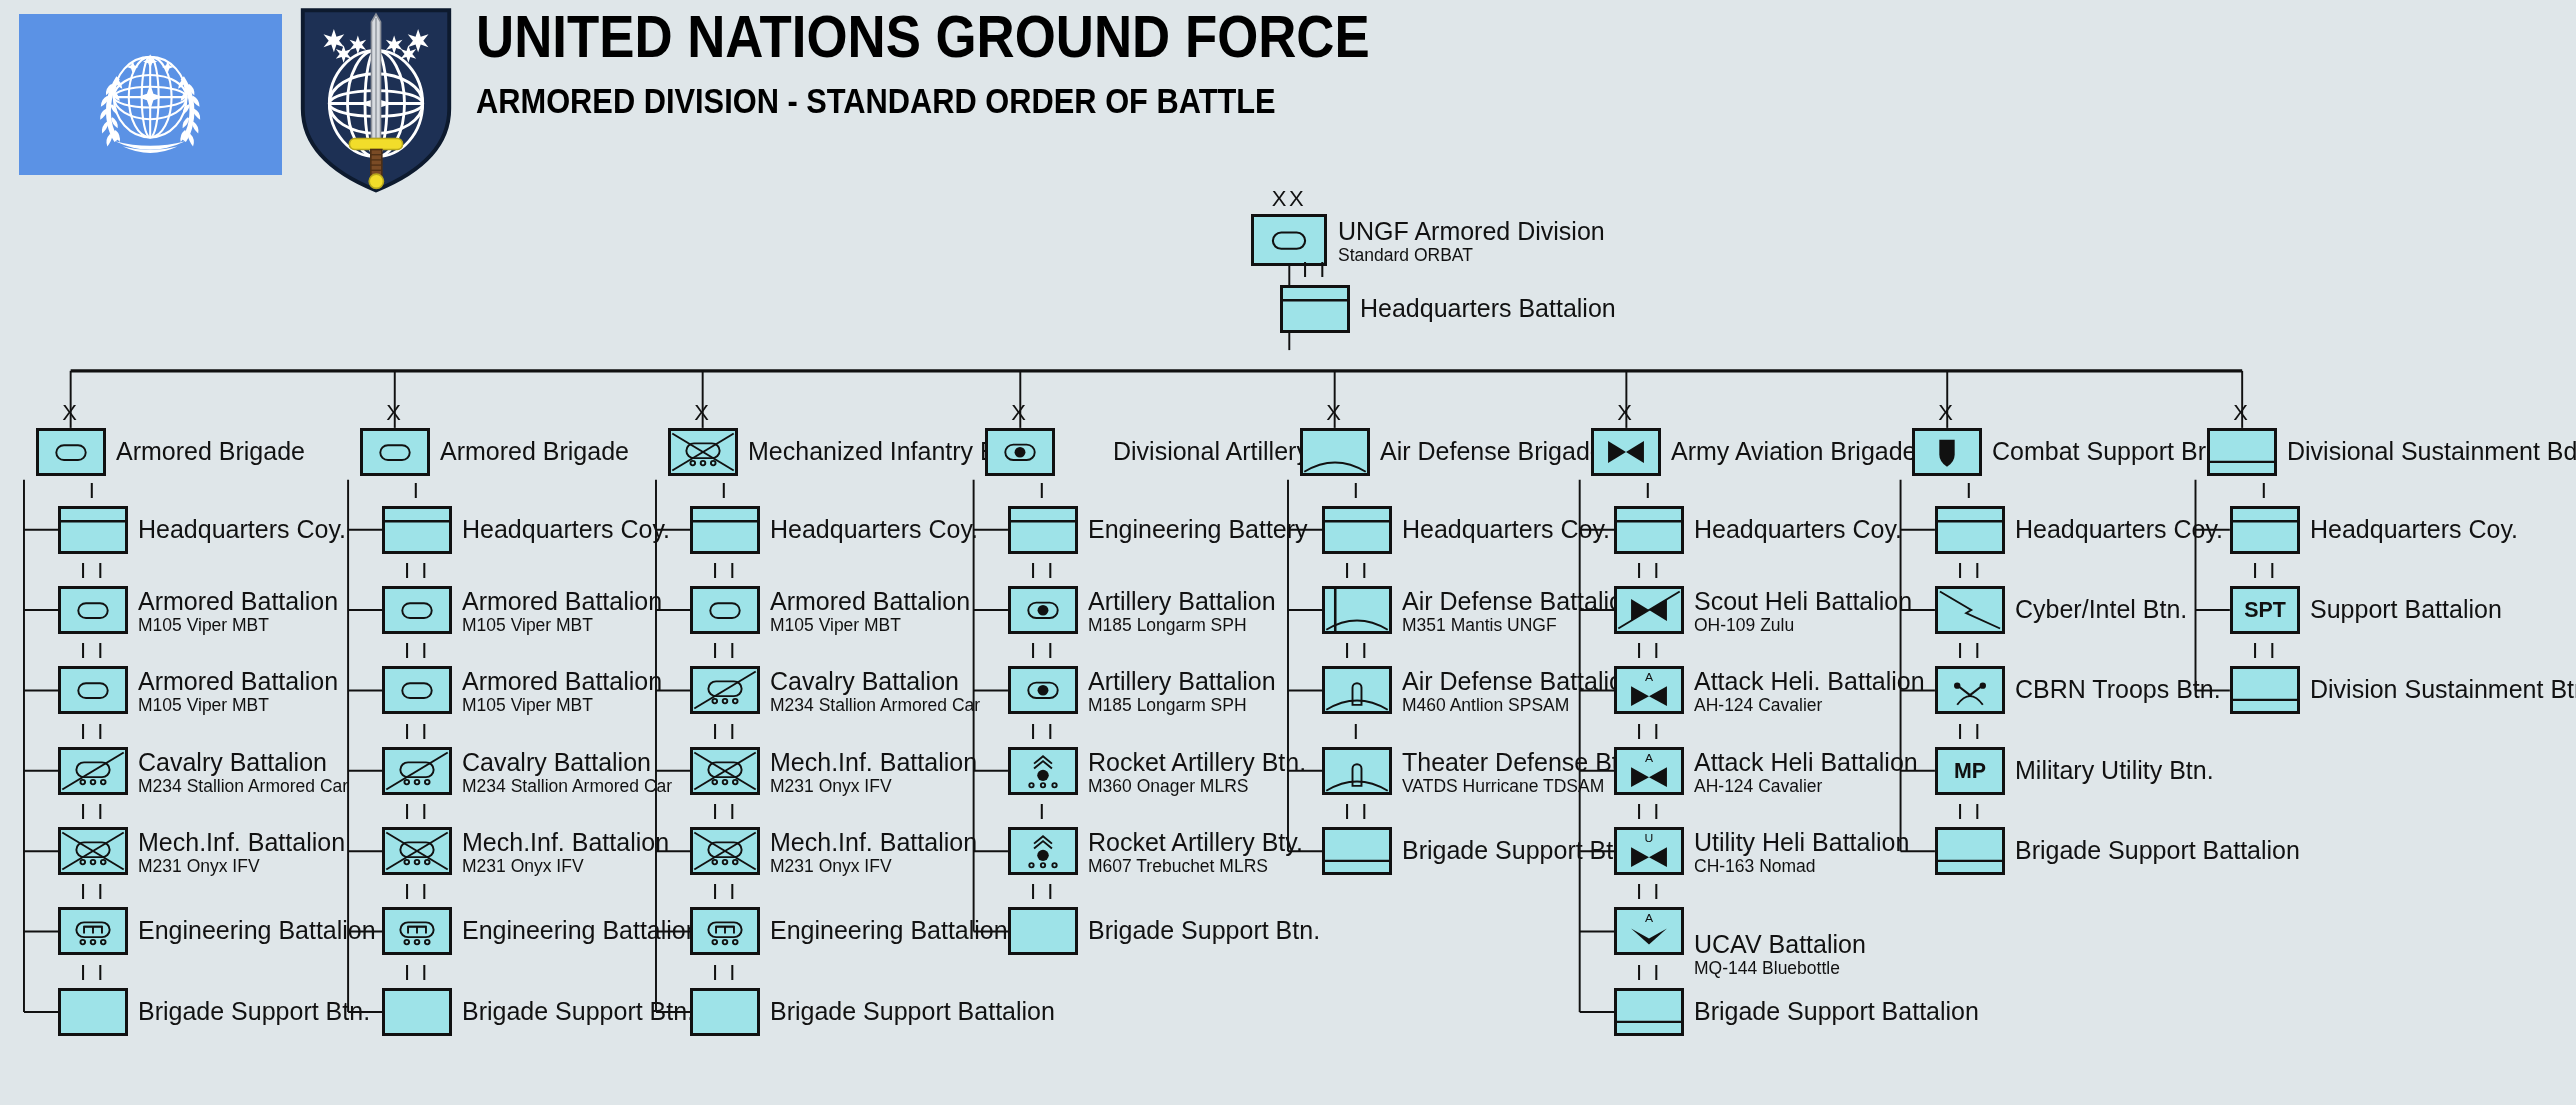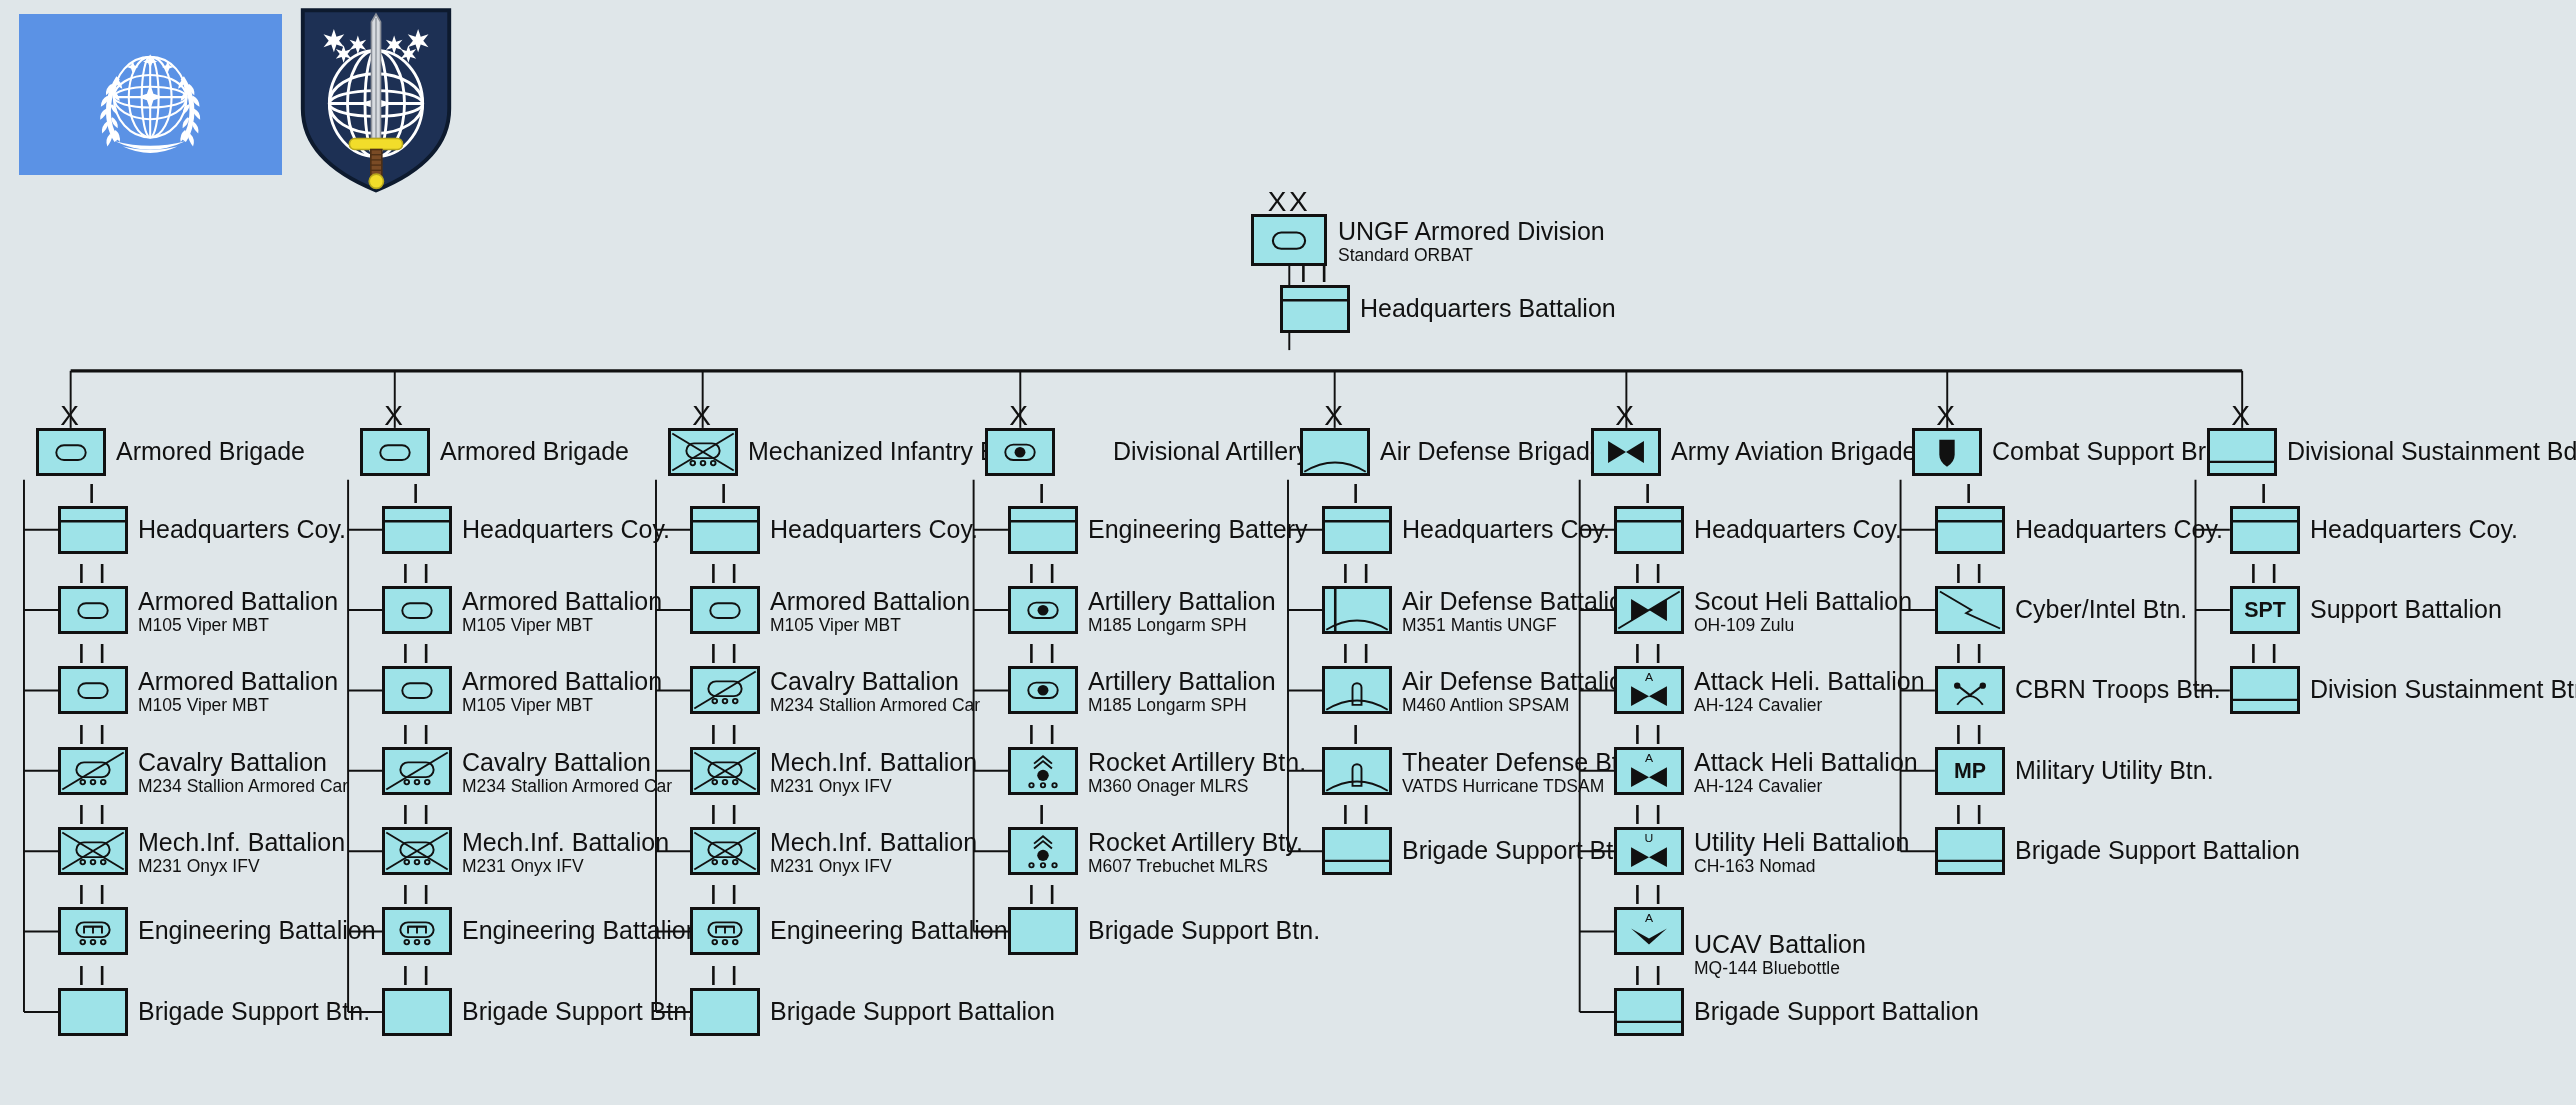--- a/index.html
+++ b/index.html
@@ -27,21 +27,21 @@
   .chart{position:absolute;left:0;top:0;width:2576px;height:1106px;}
   svg.lines{position:absolute;left:0;top:0;width:2576px;height:1106px;pointer-events:none;}
   .unit{position:absolute;}
   .sym{
     position:absolute;left:0;top:0;
     border:3.2px solid #111;background:#9ee3e8;box-sizing:border-box;
   }
   .sym svg{position:absolute;left:0;top:0;width:100%;height:100%;display:block;}
   .ech{
     position:absolute;left:0;width:100%;text-align:center;
-    font-size:28px;line-height:1;color:#111;font-weight:500;
+    font-size:22px;line-height:1;color:#111;font-weight:500;
     letter-spacing:2.6px;
   }
   .lbl{position:absolute;white-space:nowrap;}
   .lbl .nm{font-size:25px;color:#111;line-height:1.05;}
   .lbl .eq{font-size:17.5px;color:#111;line-height:1.05;margin-top:1.9px;}
   .textbadge{
     position:absolute;left:0;top:0;width:100%;height:100%;
     display:flex;align-items:center;justify-content:center;
     font-size:21.4px;font-weight:bold;color:#111;
   }
@@ -133,20 +133,24 @@
       <g stroke="#4e2f15" stroke-width="2">
         <line x1="117" y1="231" x2="134" y2="231"></line>
         <line x1="117" y1="239" x2="134" y2="239"></line>
         <line x1="117" y1="247" x2="134" y2="247"></line>
         <line x1="117" y1="255" x2="134" y2="255"></line>
       </g>
       <circle cx="125.5" cy="272" r="11" fill="#f2dd2a" stroke="#b8a81c" stroke-width="2.5"></circle>
     </svg>
   </div>
 
+  <div class="titleblock">
+    <div class="title-main">UNITED NATIONS GROUND FORCE</div>
+    <div class="title-sub">ARMORED DIVISION - STANDARD ORDER OF BATTLE</div>
+  </div>
 </div>
 
 <div class="chart">
   <svg class="lines" id="lines" viewBox="0 0 3974 1706" width="2576" height="1106">
       <line x1="1989" y1="410" x2="1989" y2="540" stroke="#111" stroke-width="3"></line>
       <line x1="1989" y1="477" x2="1975" y2="477" stroke="#111" stroke-width="3"></line>
       <line x1="109" y1="572" x2="3459" y2="572" stroke="#111" stroke-width="5"></line>
       <line x1="109" y1="572" x2="109" y2="660" stroke="#111" stroke-width="3"></line>
       <line x1="37" y1="817" x2="90" y2="817" stroke="#111" stroke-width="3"></line>
       <line x1="37" y1="941" x2="90" y2="941" stroke="#111" stroke-width="3"></line>

